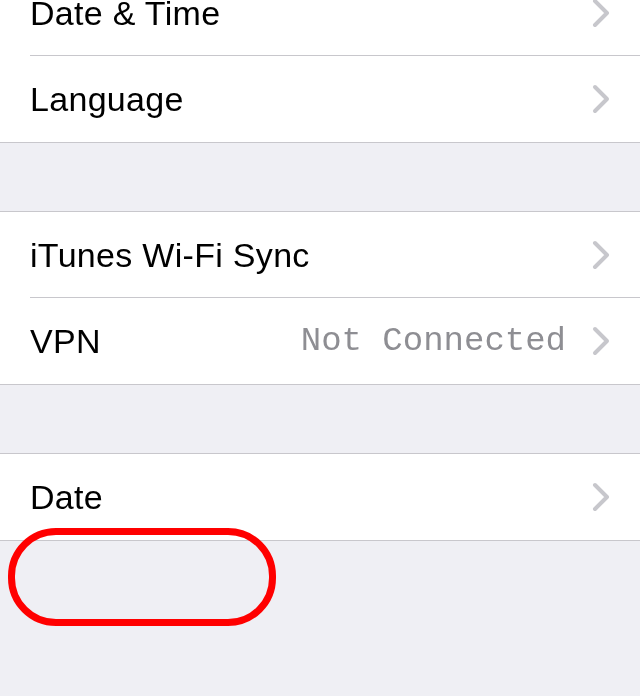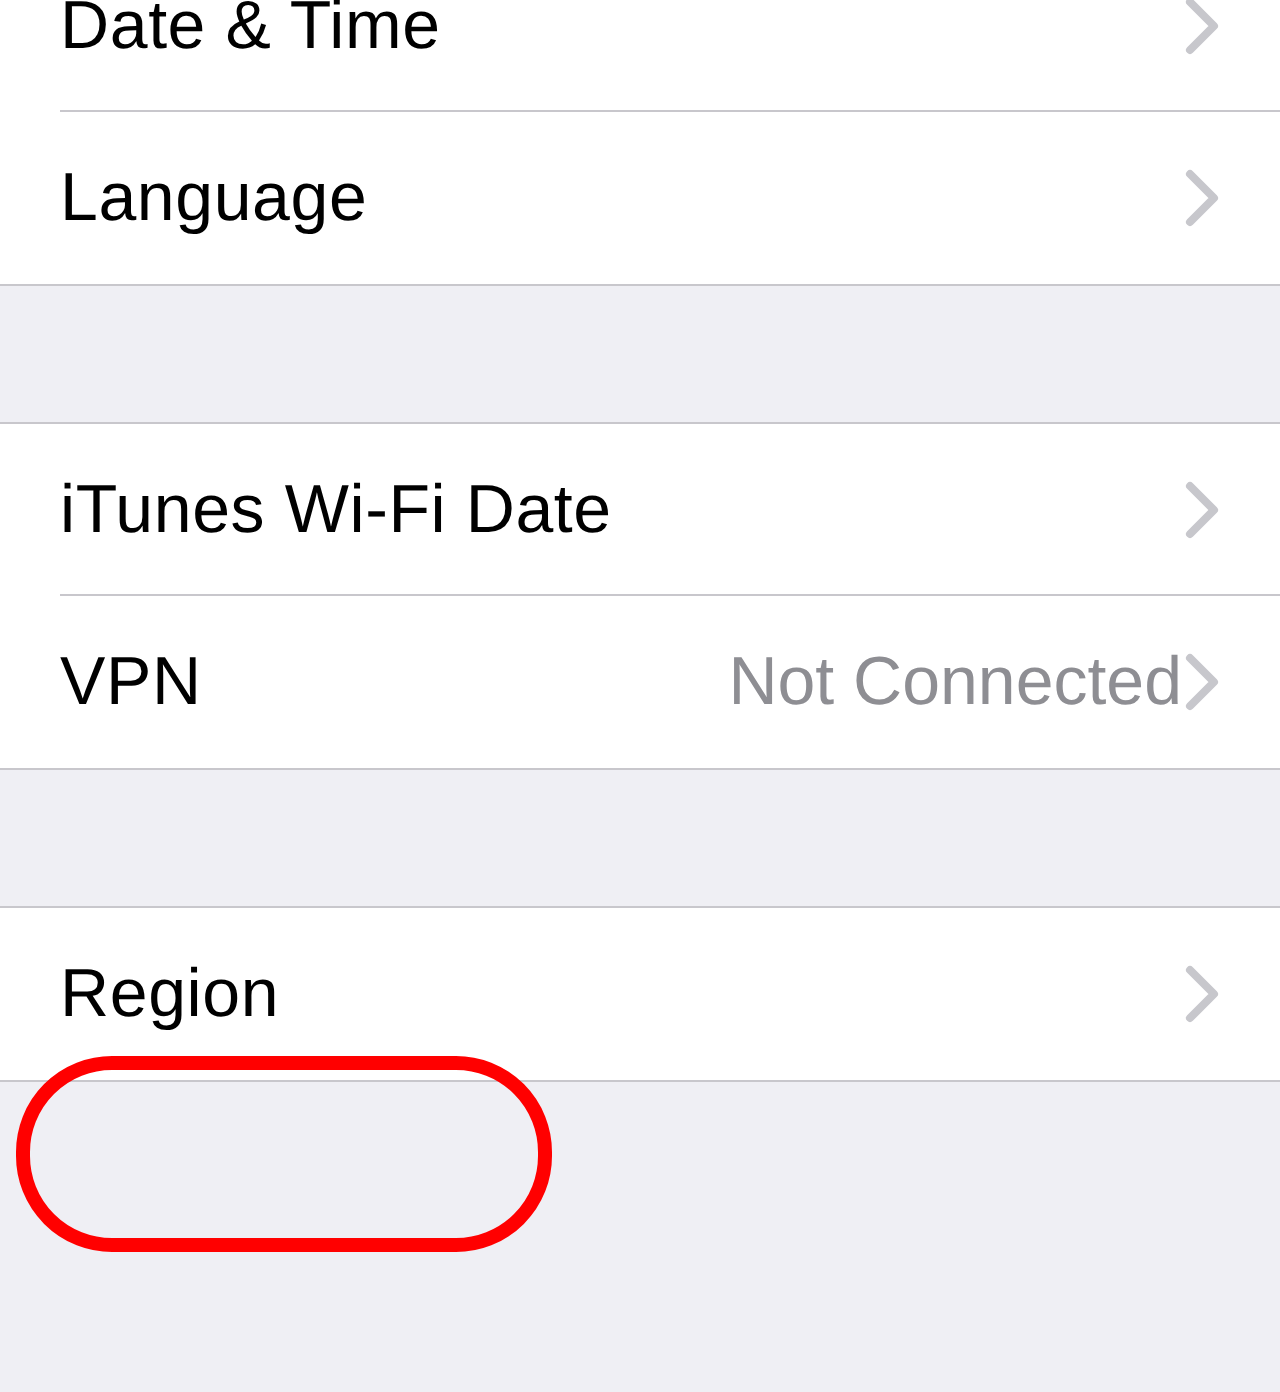--- a/index.html
+++ b/index.html
@@ -42,21 +42,22 @@
     }
     .row-label {
       font-size: 34px;
       color: #000000;
       flex: 1;
       letter-spacing: 0.3px;
     }
     .row-value {
       font-size: 34px;
       color: #8e8e93;
-      margin-right: 1px;
+      margin-right: 26px;
+      font-family: Liberation Mono, monospace;
     }
     .chevron {
       color: #c7c7cc;
       flex-shrink: 0;
     }
     .chevron svg {
       display: block;
     }
     .gap {
       height: 68px;
@@ -94,21 +95,21 @@
           <path d="M3 3 L15 15 L3 27" stroke="#c7c7cc" stroke-width="4" fill="none" stroke-linecap="round" stroke-linejoin="round"></path>
         </svg>
     </span>
   </div>
 </div>
 
 <div class="gap"></div>
 
 <div class="section">
   <div class="row">
-    <span class="row-label">iTunes Wi-Fi Date</span>
+    <span class="row-label">iTunes Wi-Fi Sync</span>
     <span class="chevron">
       <svg width="18" height="30" viewBox="0 0 18 30">
           <path d="M3 3 L15 15 L3 27" stroke="#c7c7cc" stroke-width="4" fill="none" stroke-linecap="round" stroke-linejoin="round"></path>
         </svg>
     </span>
   </div>
   <div class="row">
     <span class="row-label">VPN</span>
     <span class="row-value">Not Connected</span>
     <span class="chevron">
@@ -116,21 +117,21 @@
           <path d="M3 3 L15 15 L3 27" stroke="#c7c7cc" stroke-width="4" fill="none" stroke-linecap="round" stroke-linejoin="round"></path>
         </svg>
     </span>
   </div>
 </div>
 
 <div class="gap"></div>
 
 <div class="section">
   <div class="row">
-    <span class="row-label">Region</span>
+    <span class="row-label">Date</span>
     <span class="chevron">
       <svg width="18" height="30" viewBox="0 0 18 30">
           <path d="M3 3 L15 15 L3 27" stroke="#c7c7cc" stroke-width="4" fill="none" stroke-linecap="round" stroke-linejoin="round"></path>
         </svg>
     </span>
   </div>
 </div>
 
 <div class="gap-bottom"></div>
 

